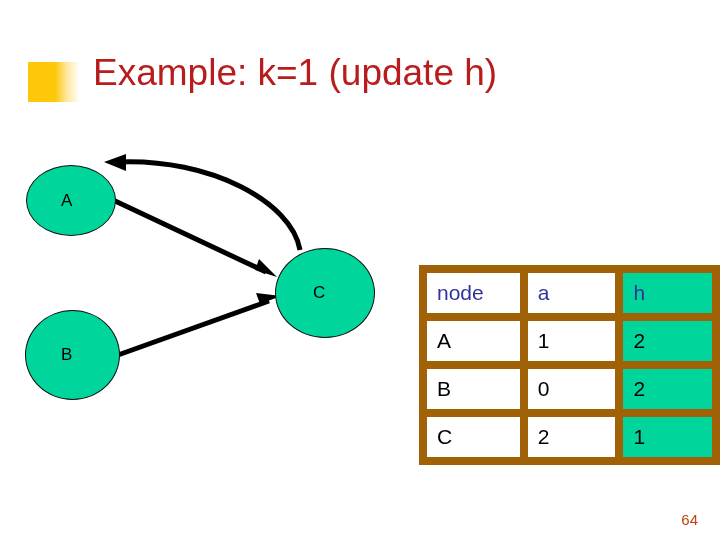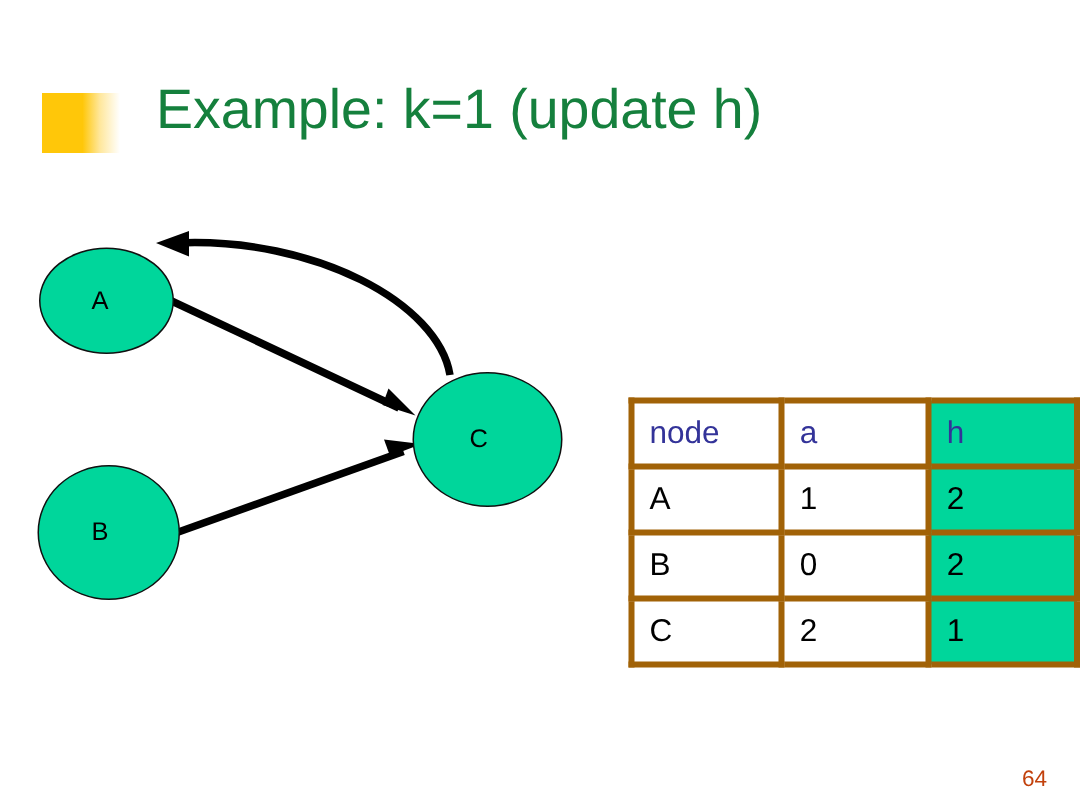--- a/index.html
+++ b/index.html
@@ -20,25 +20,25 @@
   #title-bullet {
     position: absolute;
     left: 28px;
     top: 62px;
     width: 52px;
     height: 40px;
     background: linear-gradient(to right, #FFC709 0%, #FFC709 52%, #FFE79B 74%, #FFFFFF 100%);
   }
   #slide-title {
     position: absolute;
-    left: 104px;
+    left: 93px;
     top: 54px;
     font-size: 37px;
     line-height: 1.05;
-    color: #15803d;
+    color: #b91c1c;
     letter-spacing: 0px;
     white-space: nowrap;
   }
 
   
   #graph {
     position: absolute;
     left: 0;
     top: 130px;
     width: 420px;
@@ -74,21 +74,21 @@
   
   #state-table {
     position: absolute;
     left: 419px;
     top: 265px;
     border-collapse: collapse;
     table-layout: fixed;
     border: 3px solid #000000;
   }
   #state-table td {
-    border: 4px solid #a16207;
+    border: 8px solid #a16207;
     height: 40px;
     padding: 0 0 0 10px;
     font-size: 21px;
     font-family: "Liberation Sans", sans-serif;
     vertical-align: middle;
     background: #ffffff;
     color: #000000;
   }
   #state-table .col-node { width: 89px; }
   #state-table .col-a    { width: 89px; }

